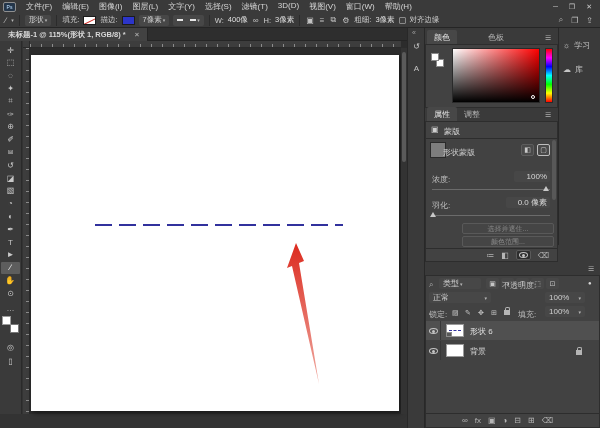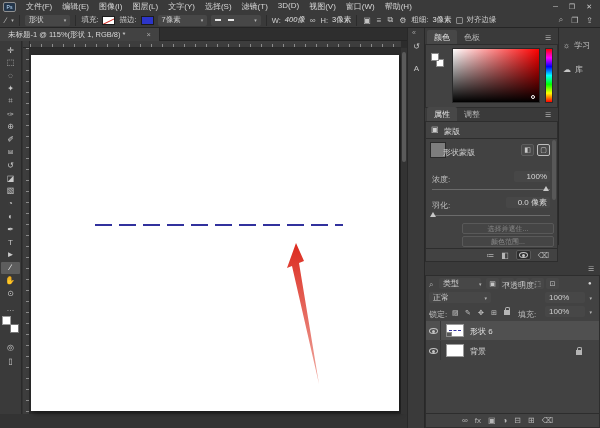--- a/index.html
+++ b/index.html
@@ -9,34 +9,34 @@
   .bar{position:absolute;left:0;right:0;background:#3a3a3a;}
   
   .menubar{top:0;height:13px;display:flex;align-items:center;padding-left:3px;}
   .appicon{width:13px;height:10px;border:1px solid #8f8f8f;border-radius:2px;margin-right:5px;display:flex;
            align-items:center;justify-content:center;font-size:5px;color:#bfe0ff;background:#24364a;flex:0 0 auto;}
   .menu-item{padding:0 5px;color:#d6d6d6;}
   .wincontrols{margin-left:auto;display:flex;gap:11px;padding-right:8px;font-size:7px;color:#c9c9c9;}
   
   .optbar{top:13px;height:15px;display:flex;align-items:center;gap:4px;padding:0 4px;border-bottom:1px solid #252525;font-size:7.5px;}
   .opt-sep{width:1px;height:11px;background:#2b2b2b;margin:0 1px;flex:0 0 auto;}
-  .opt-field{background:#474747;border-radius:2px;height:11px;display:flex;align-items:center;padding:0 4px;gap:20px;}
+  .opt-field{background:#474747;border-radius:2px;height:11px;display:flex;align-items:center;padding:0 4px;gap:1px;}
   .caret{font-size:5px;color:#b5b5b5;}
   .swatch{width:13px;height:9px;border:1px solid #1c1c1c;flex:0 0 auto;}
   .swatch.none{background:#fff;position:relative;overflow:hidden;}
   .swatch.none::after{content:"";position:absolute;left:-3px;top:3.5px;width:22px;border-top:1.5px solid #d03028;transform:rotate(-26deg);}
   .swatch.blue{background:#2c35c8;}
   .dash-preview{width:19px;border-top:2px dashed #e6e6e6;}
   .opt-icon{color:#c3c3c3;font-size:8px;padding:0 1px;}
   .checkbox{width:7px;height:7px;border:1px solid #8a8a8a;background:#3f3f3f;border-radius:1px;flex:0 0 auto;}
   .opt-right{margin-left:auto;display:flex;gap:8px;align-items:center;padding-right:3px;font-size:8px;color:#c3c3c3;}
   
   .tabstrip{top:28px;height:13px;background:#2e2e2e;border-bottom:1px solid #252525;}
-  .doctab{position:absolute;left:0;top:0;height:13px;background:#424242;display:flex;align-items:center;gap:21px;
-          padding:0 8px;font-size:7.5px;color:#d8d8d8;border-right:1px solid #252525;}
+  .doctab{position:absolute;left:0;top:0;height:13px;background:#424242;display:flex;align-items:center;gap:9px;
+          padding:0 8px;font-size:7.5px;color:#d8d8d8;border-right:1px solid #252525;font-weight:bold;}
   .tab-close{color:#a8a8a8;}
   
   .toolbar{position:absolute;left:0;top:41px;width:22px;bottom:14px;background:#3a3a3a;border-right:1px solid #2a2a2a;}
   .tool{position:absolute;left:1px;width:19px;height:12px;display:flex;align-items:center;justify-content:center;
         font-size:8px;color:#c9c9c9;}
   .tool.selected{background:#5d5d5d;border-radius:1px;color:#fff;}
   .fgbg{position:absolute;left:2px;width:17px;height:17px;}
   .fgbg .bgsw{position:absolute;right:0;bottom:0;width:9px;height:9px;background:#fff;border:1px solid #777;}
   .fgbg .fgsw{position:absolute;left:0;top:0;width:9px;height:9px;background:#fff;border:1px solid #9a9a9a;}
   
@@ -149,21 +149,21 @@
     <span class="opt-field">
       <span>7像素</span>
       <span class="caret">▾</span>
     </span>
     <span class="opt-field">
       <span class="dash-preview"></span>
       <span class="caret">▾</span>
     </span>
     <span class="opt-sep"></span>
     <span>W:</span>
-    <span style="color:#e0e0e0;font-style:italic;">400像</span>
+    <span style="color:#e0e0e0;">400像</span>
     <span class="opt-icon">∞</span>
     <span>H:</span>
     <span style="color:#e0e0e0;">3像素</span>
     <span class="opt-sep"></span>
     <span class="opt-icon">▣</span>
     <span class="opt-icon">≡</span>
     <span class="opt-icon">⧉</span>
     <span class="opt-icon">⚙</span>
     <span>粗细:</span>
     <span style="color:#e0e0e0;">3像素</span>
@@ -239,21 +239,21 @@
   <div class="dockstrip">
     <div class="dock-collapse">«</div>
     <div id="dock-items">
         <div class="dock-btn" style="top: 12px;">↺</div>
         <div class="dock-btn" style="top: 34px;">A</div>
       </div>
   </div>
 
   <div class="panels">
 
-    <div class="tabrow" style="left:2px;top:3px;" id="color-tabs">
+    <div class="tabrow" style="left:2px;top:3px;gap:24px;" id="color-tabs">
         <span class="ptab active">颜色</span>
         <span class="ptab">色板</span>
       </div>
     <span class="panel-menu" style="left:120px;top:6px;">☰</span>
     <div class="panelbody" style="left:0;top:16px;width:133px;height:64px;">
       <span class="mini-sw" style="left:5px;top:8px;z-index:2;"></span>
       <span class="mini-sw" style="left:10px;top:14px;"></span>
       <div class="gradbox">
         <span class="grad-dot"></span>
       </div>

